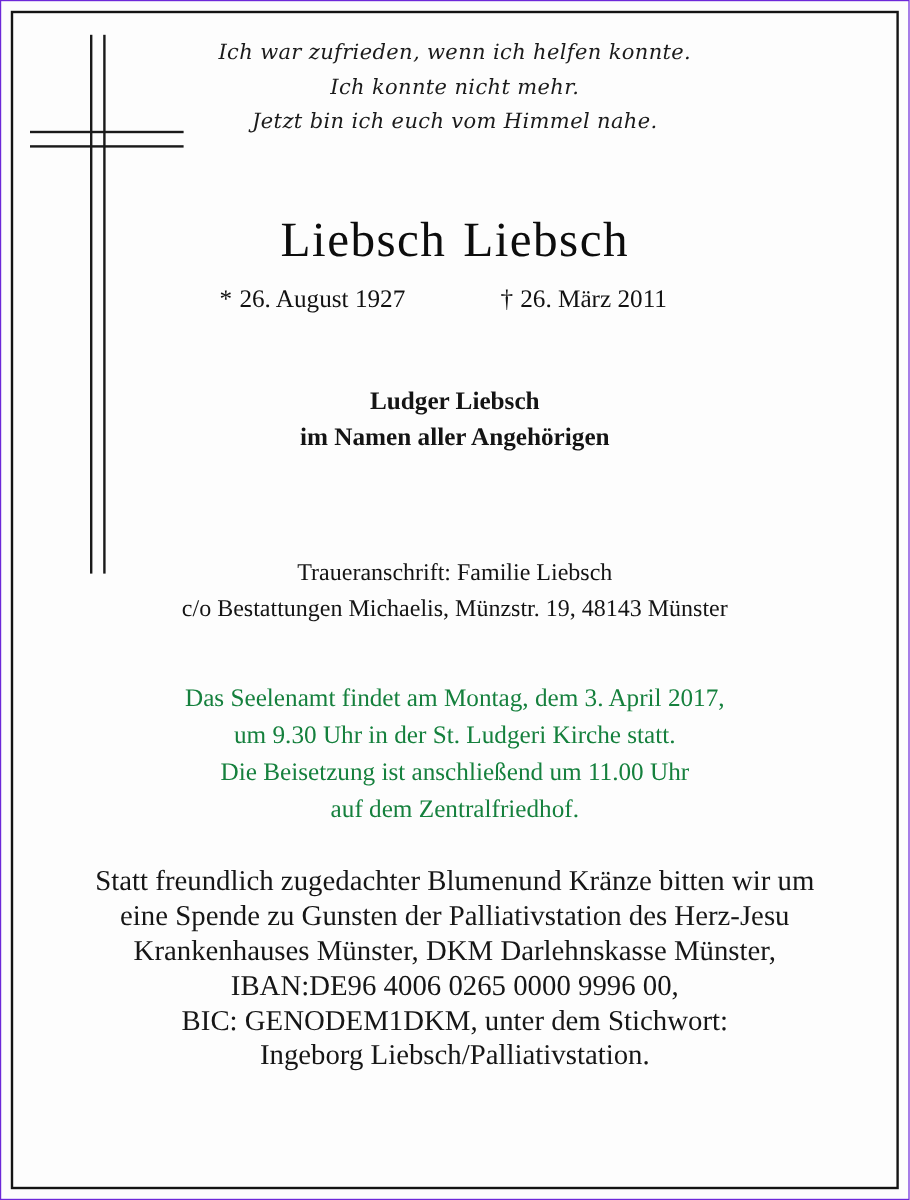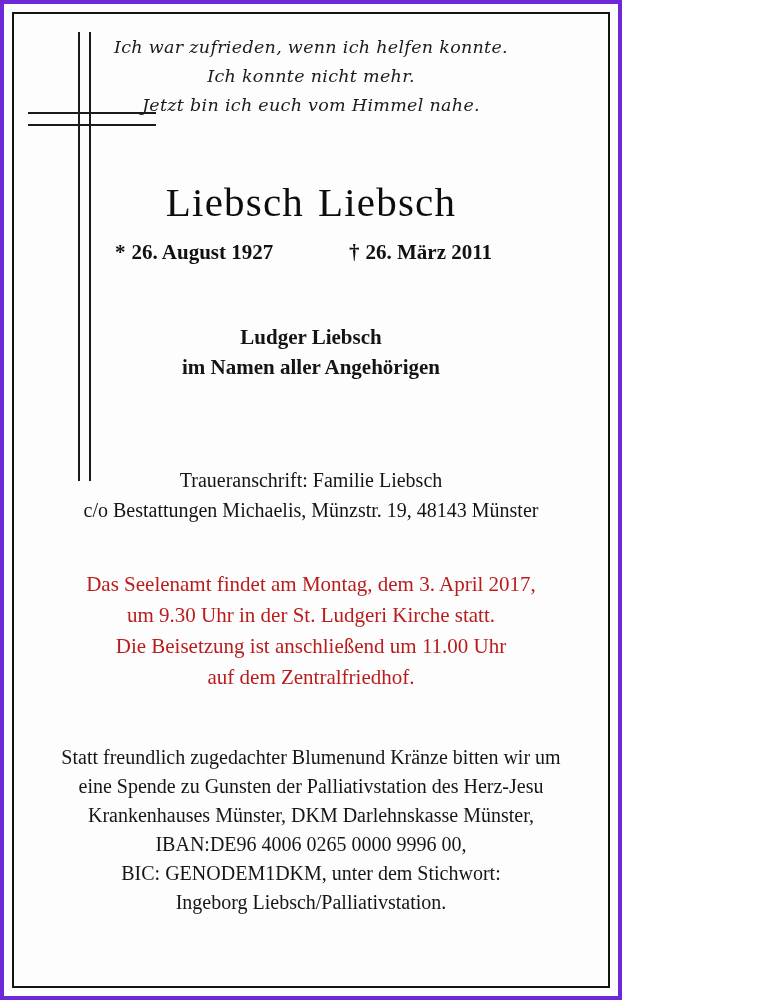--- a/index.html
+++ b/index.html
@@ -5,24 +5,24 @@
   html,body{margin:0;padding:0;}
   body{
     width:758px;height:1000px;
     background:#ffffff;
     font-family:"Liberation Serif", serif;
     color:#111111;
     overflow:hidden;
   }
   #page{
     position:relative;
-    width:622px;height:1000px;
+    width:758px;height:1000px;
     background:#fdfdfd;
     box-sizing:border-box;
-    border:4px solid #6d28d9;
+    border:1px solid #6d28d9;
   }
   
   #frame{
     position:absolute;
     left:8px;top:8px;right:8px;bottom:8px;
     border:2px solid #141414;
     box-sizing:border-box;
     pointer-events:none;
   }
   #inner{
@@ -77,21 +77,20 @@
     margin-top:17px;
     color:#151515;
   }
 
   .dates{
     margin-top:17px;
     font-size:21px;
     display:flex;
     justify-content:center;
     align-items:baseline;
-    font-weight:bold;
   }
   .dates .d-birth{ width:230px; text-align:left; padding-left:34px; box-sizing:border-box;}
   .dates .d-death{ width:230px; text-align:left; padding-left:38px; box-sizing:border-box;}
   .sym{ display:inline-block; margin-right:6px; }
 
   .mourners{
     margin-top:57px;
     font-size:21px;
     line-height:30px;
     color:#141414;
@@ -102,26 +101,26 @@
     margin-top:83px;
     font-size:20px;
     line-height:30px;
     color:#141414;
   }
 
   .service{
     margin-top:44px;
     font-size:21px;
     line-height:31px;
-    color:#b91c1c;
+    color:#15803d;
   }
 
   .donation{
-    margin-top:50px;
-    font-size:20px;
+    margin-top:31px;
+    font-size:24px;
     line-height:29px;
     color:#161616;
   }
   .donation div{ white-space:nowrap; }
 </style>
 </head>
 <body>
 
 <div id="page">
 

